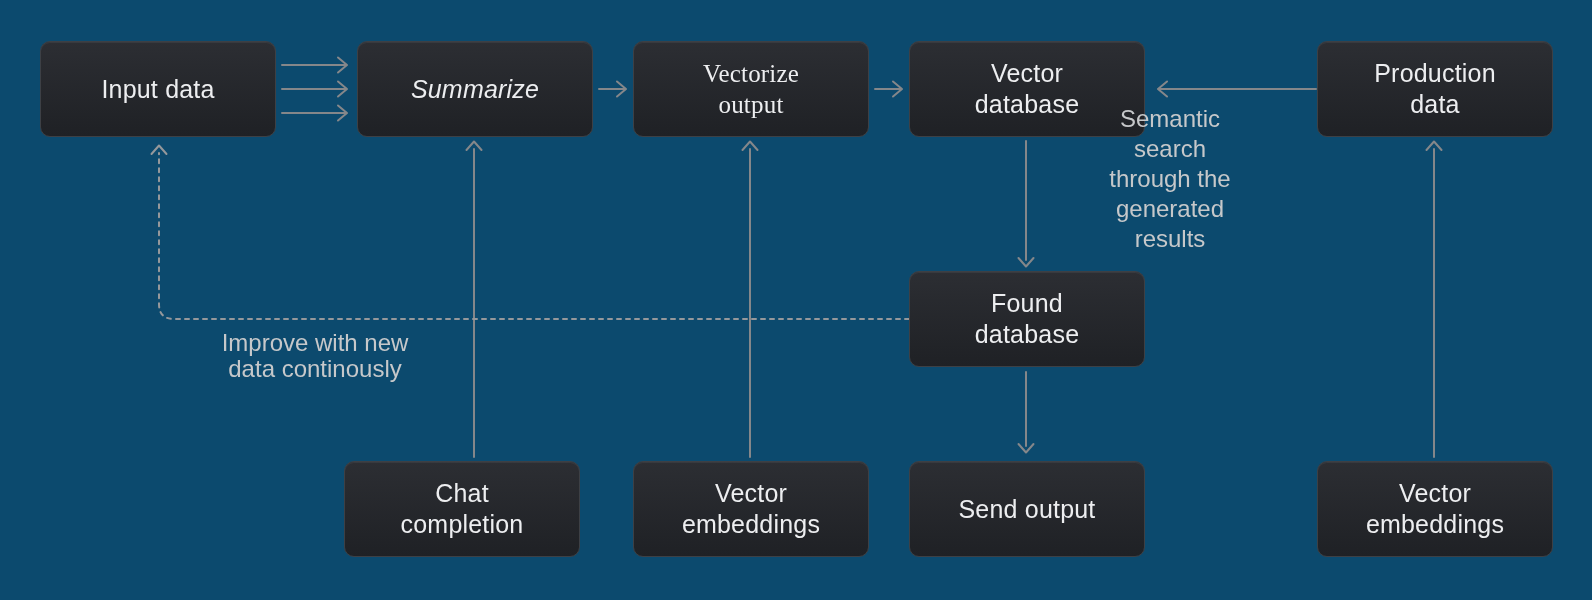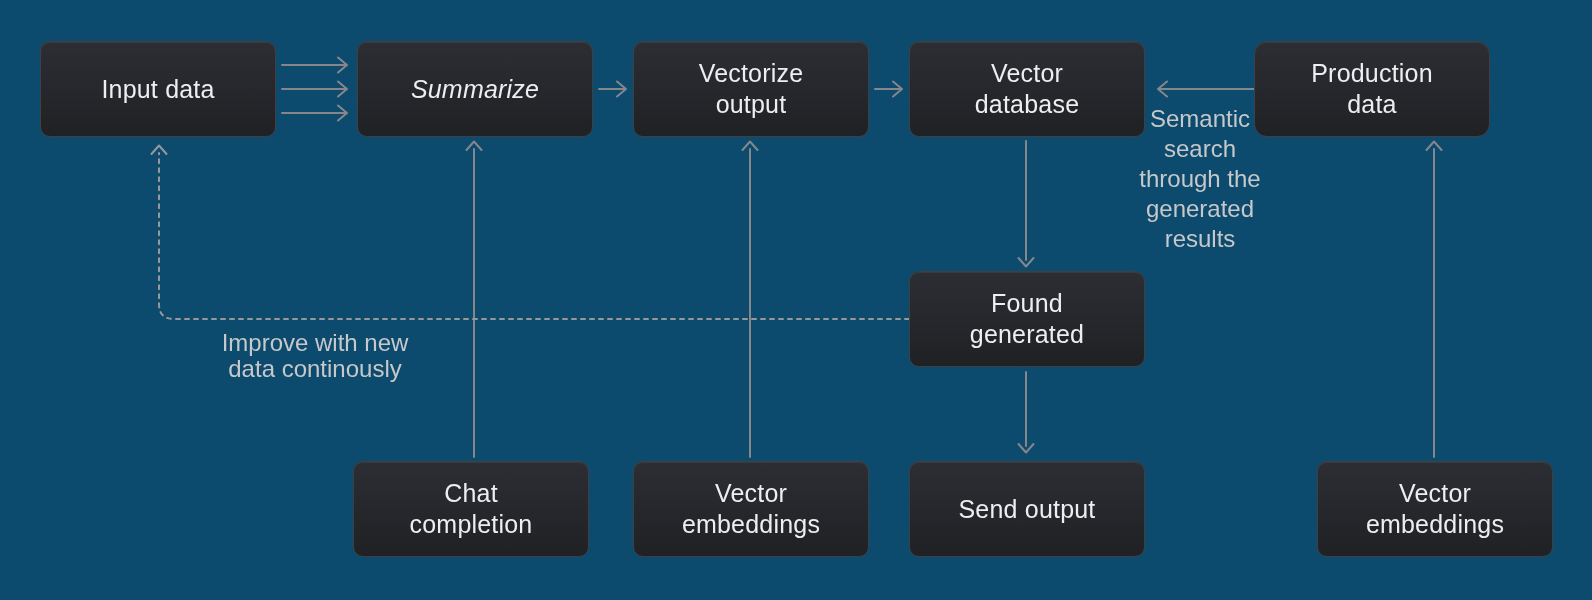--- a/index.html
+++ b/index.html
@@ -50,35 +50,35 @@
   }
   .edges-layer .dashed-head { stroke: #96989b; }
   .edge-label {
     position: absolute;
     color: #c6c8ca;
     font-size: 24px;
     text-align: center;
     white-space: pre-line;
   }
   .label-semantic {
-    left: 1120px; top: 104px; width: 160px;
+    left: 1090px; top: 104px; width: 160px;
     line-height: 30px;
   }
   .label-improve {
     left: 170px; top: 330px; width: 290px;
     line-height: 26px;
   }
   
   .pos-input-data        { left: 40px;   top: 41px;  }
   .pos-summarize         { left: 357px;  top: 41px; font-style: italic;  }
-  .pos-vectorize-output  { left: 633px;  top: 41px;  }
+  .pos-vectorize-output  { left: 633px;  top: 41px; font-family: Liberation Serif, serif;  }
   .pos-vector-database   { left: 909px;  top: 41px;  }
-  .pos-production-data   { left: 1254px; top: 41px; border-radius: 13px;  }
+  .pos-production-data   { left: 1317px; top: 41px;  }
   .pos-found-matching    { left: 909px;  top: 271px; }
-  .pos-chat-completion   { left: 353px;  top: 461px; }
+  .pos-chat-completion   { left: 344px;  top: 461px; }
   .pos-vector-embeddings-left  { left: 633px;  top: 461px; }
   .pos-send-output       { left: 909px;  top: 461px; align-items: center; }
   .pos-vector-embeddings-right { left: 1317px; top: 461px; }
 </style>
 </head>
 <body>
 
 <div class="canvas">
 
   <svg class="edges-layer" viewBox="0 0 1592 600" xmlns="http://www.w3.org/2000/svg">
@@ -130,21 +130,21 @@
   <div class="node pos-vector-database">
     <span>Vector
 database</span>
   </div>
   <div class="node pos-production-data">
     <span>Production
 data</span>
   </div>
   <div class="node pos-found-matching">
     <span>Found
-generated</span>
+database</span>
   </div>
   <div class="node pos-chat-completion">
     <span>Chat
 completion</span>
   </div>
   <div class="node pos-vector-embeddings-left">
     <span>Vector
 embeddings</span>
   </div>
   <div class="node pos-send-output">

